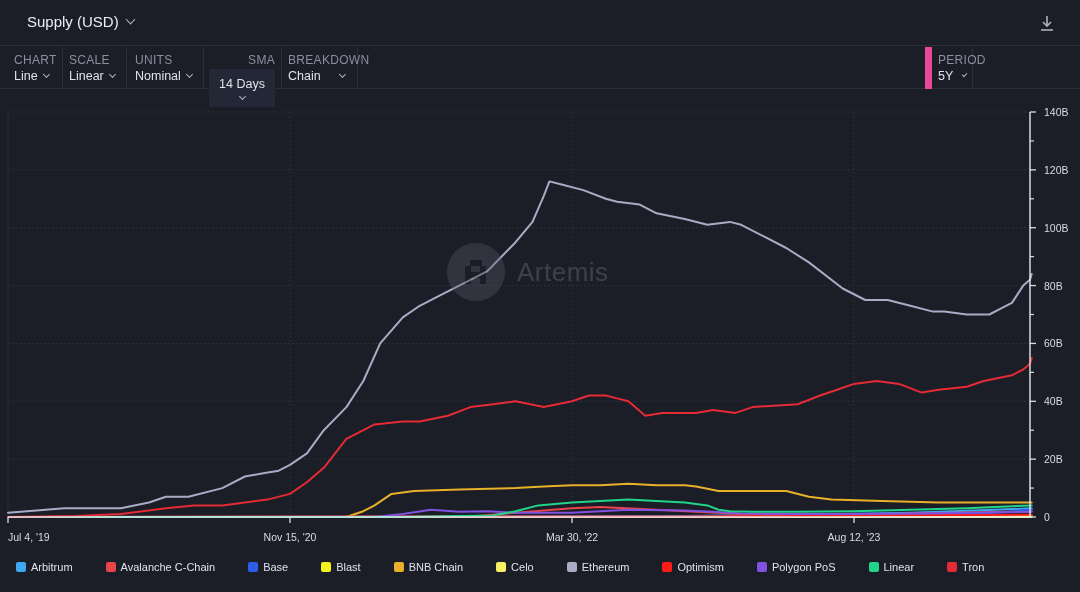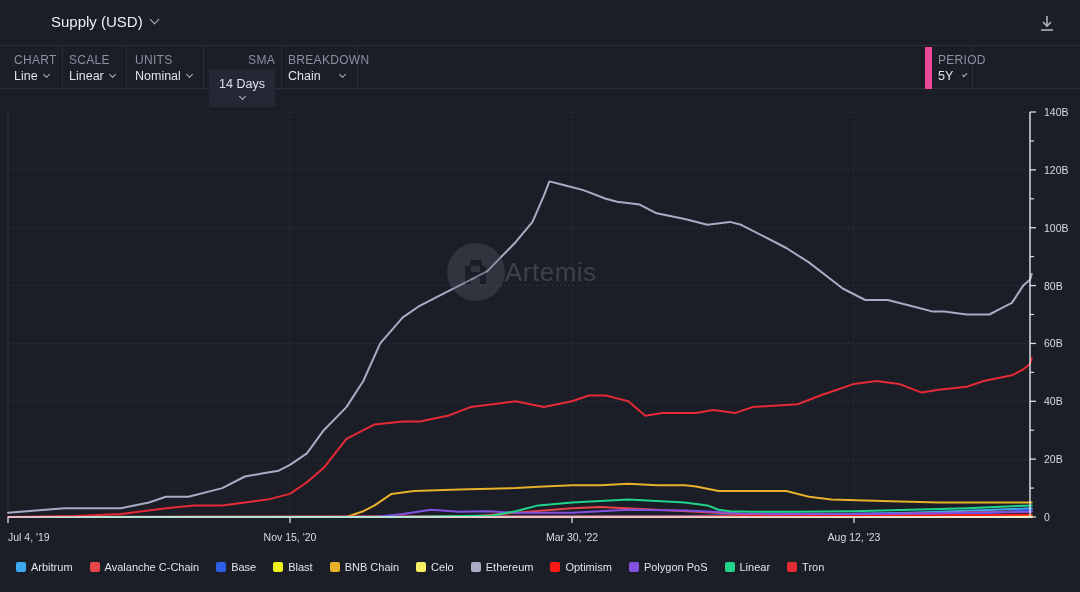--- a/index.html
+++ b/index.html
@@ -1,32 +1,32 @@
 <!DOCTYPE html>
 <html><head>
 <meta charset="utf-8">
 <style>
   * { box-sizing: border-box; margin: 0; padding: 0; }
   html, body { width: 1080px; height: 592px; background: #1b1d27; overflow: hidden; }
   body { font-family: "Liberation Sans", sans-serif; color: #e4e6ee; position: relative; }
   .header { position: absolute; left: 0; top: 0; width: 1080px; height: 46px; border-bottom: 1px solid #2a2d3a; }
-  .title { position: absolute; left: 27px; top: 13px; font-size: 15px; color: #eceef5; display: flex; align-items: center; gap: 8px; cursor: pointer; margin-left: 24px; }
+  .title { position: absolute; left: 27px; top: 13px; font-size: 15px; color: #eceef5; display: flex; align-items: center; gap: 8px; cursor: pointer; }
   .chev { display: inline-block; width: 7px; height: 7px; border-right: 1.6px solid #aeb2c0; border-bottom: 1.6px solid #aeb2c0; transform: rotate(45deg); margin-top: -4px; }
   .chev.sm { width: 5px; height: 5px; border-width: 1.3px; margin-top: -3px; }
   .download { position: absolute; right: 26px; top: 15px; width: 14px; height: 16px; cursor: pointer; }
   .toolbar { position: absolute; left: 0; top: 47px; width: 1080px; height: 42px; border-bottom: 1px solid #2a2d3a; }
   .ctl { position: absolute; top: 0; height: 42px; padding: 6px 6px 0 6px; cursor: pointer; border-right: 1px solid #2a2d3a; }
   .ctl .lbl { font-size: 12px; color: #8b8fa0; letter-spacing: 0.3px; }
   .ctl .val { font-size: 12.5px; color: #dfe2ec; margin-top: 2px; display: flex; align-items: center; gap: 6px; }
   .ctl.active .val { background: #242735; border-radius: 0; padding: 8px 3px; margin-left: -3px; flex-direction: column; }
   svg#chart { position: absolute; left: 0; top: 0; }
-  .watermark { position: absolute; left: 447px; top: 243px; display: flex; align-items: center; gap: 0; opacity: 0.35; pointer-events: none; }
+  .watermark { position: absolute; left: 447px; top: 243px; display: flex; align-items: center; gap: 12px; opacity: 0.35; pointer-events: none; }
   .wm-circle { width: 58px; height: 58px; border-radius: 50%; background: #5a5d6b; position: relative; }
   .wm-text { font-size: 26px; color: #7d8190; letter-spacing: 0.5px; }
-  .legend { position: absolute; left: 16px; top: 561px; display: flex; gap: 0; font-size: 11px; color: #dfe2ec; }
+  .legend { position: absolute; left: 16px; top: 561px; display: flex; gap: 16px; font-size: 11px; color: #dfe2ec; }
   .leg-item { display: flex; align-items: center; margin-right: 17px; cursor: pointer; }
   .sw { width: 10px; height: 10px; border-radius: 2px; margin-right: 5px; }
 </style>
 </head>
 <body>
 
 <div class="header">
   <div class="title">
     <span>Supply (USD)</span>
     <span class="chev"></span>

